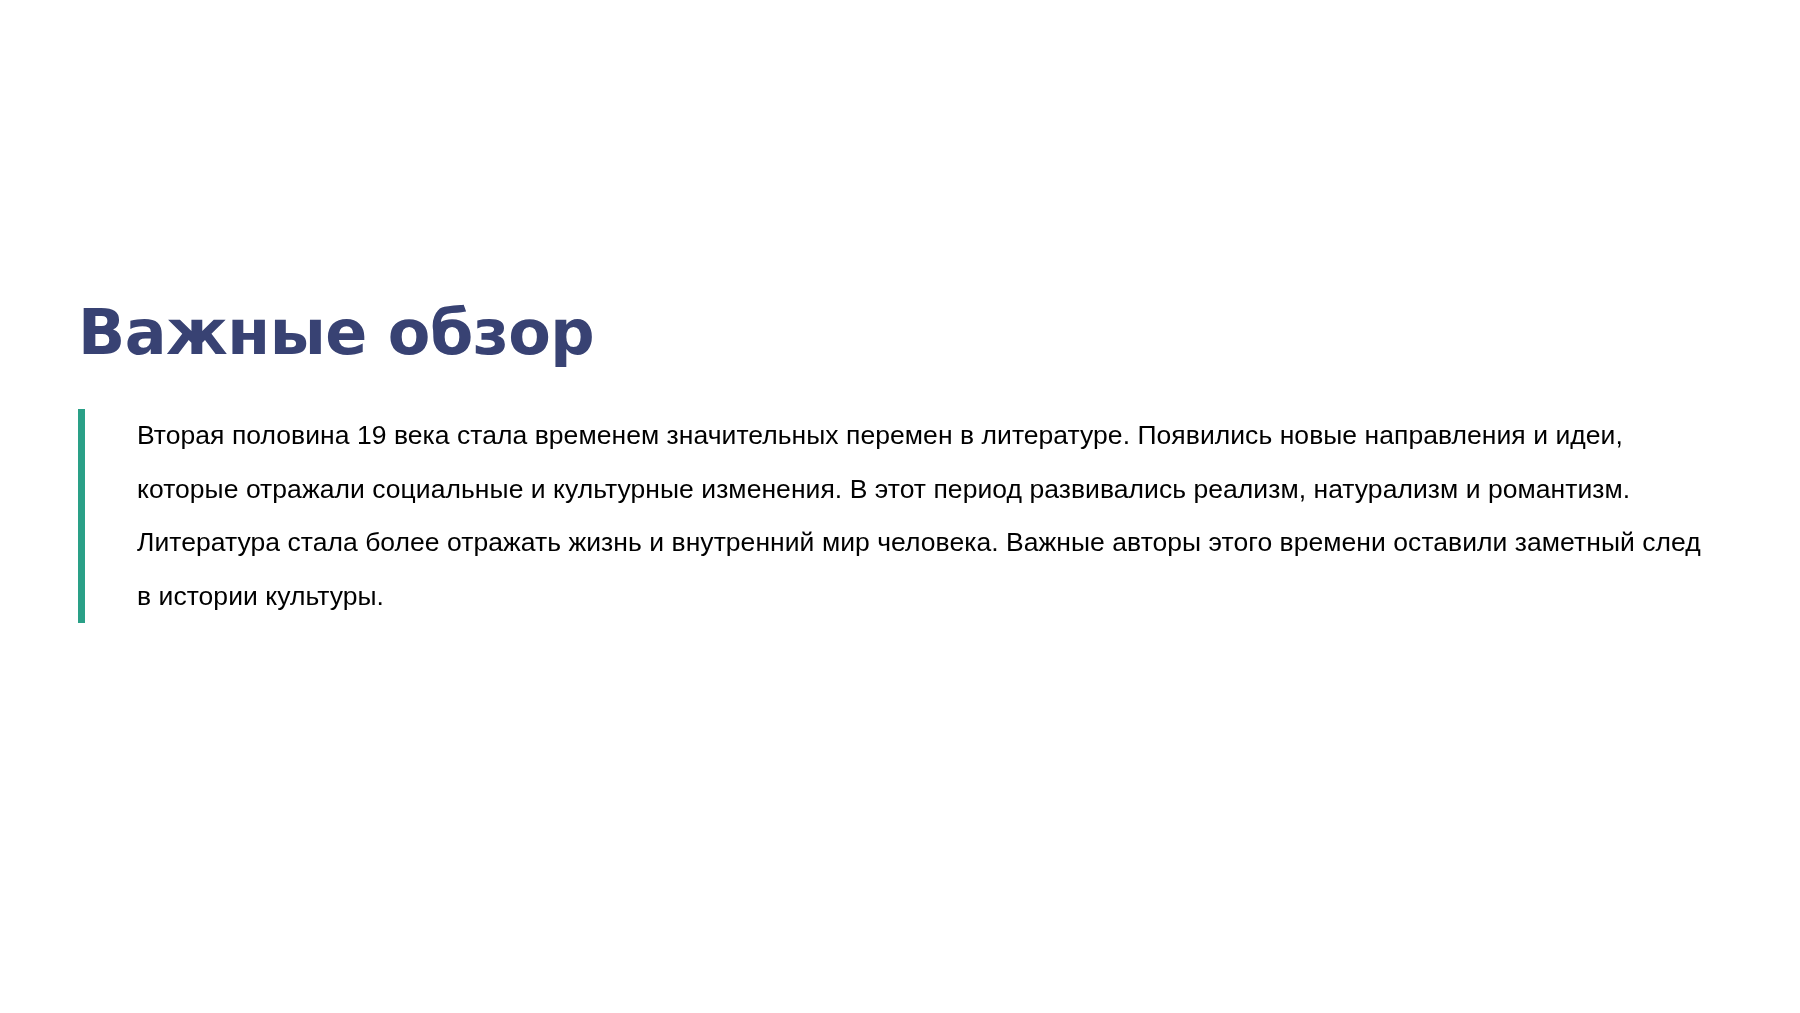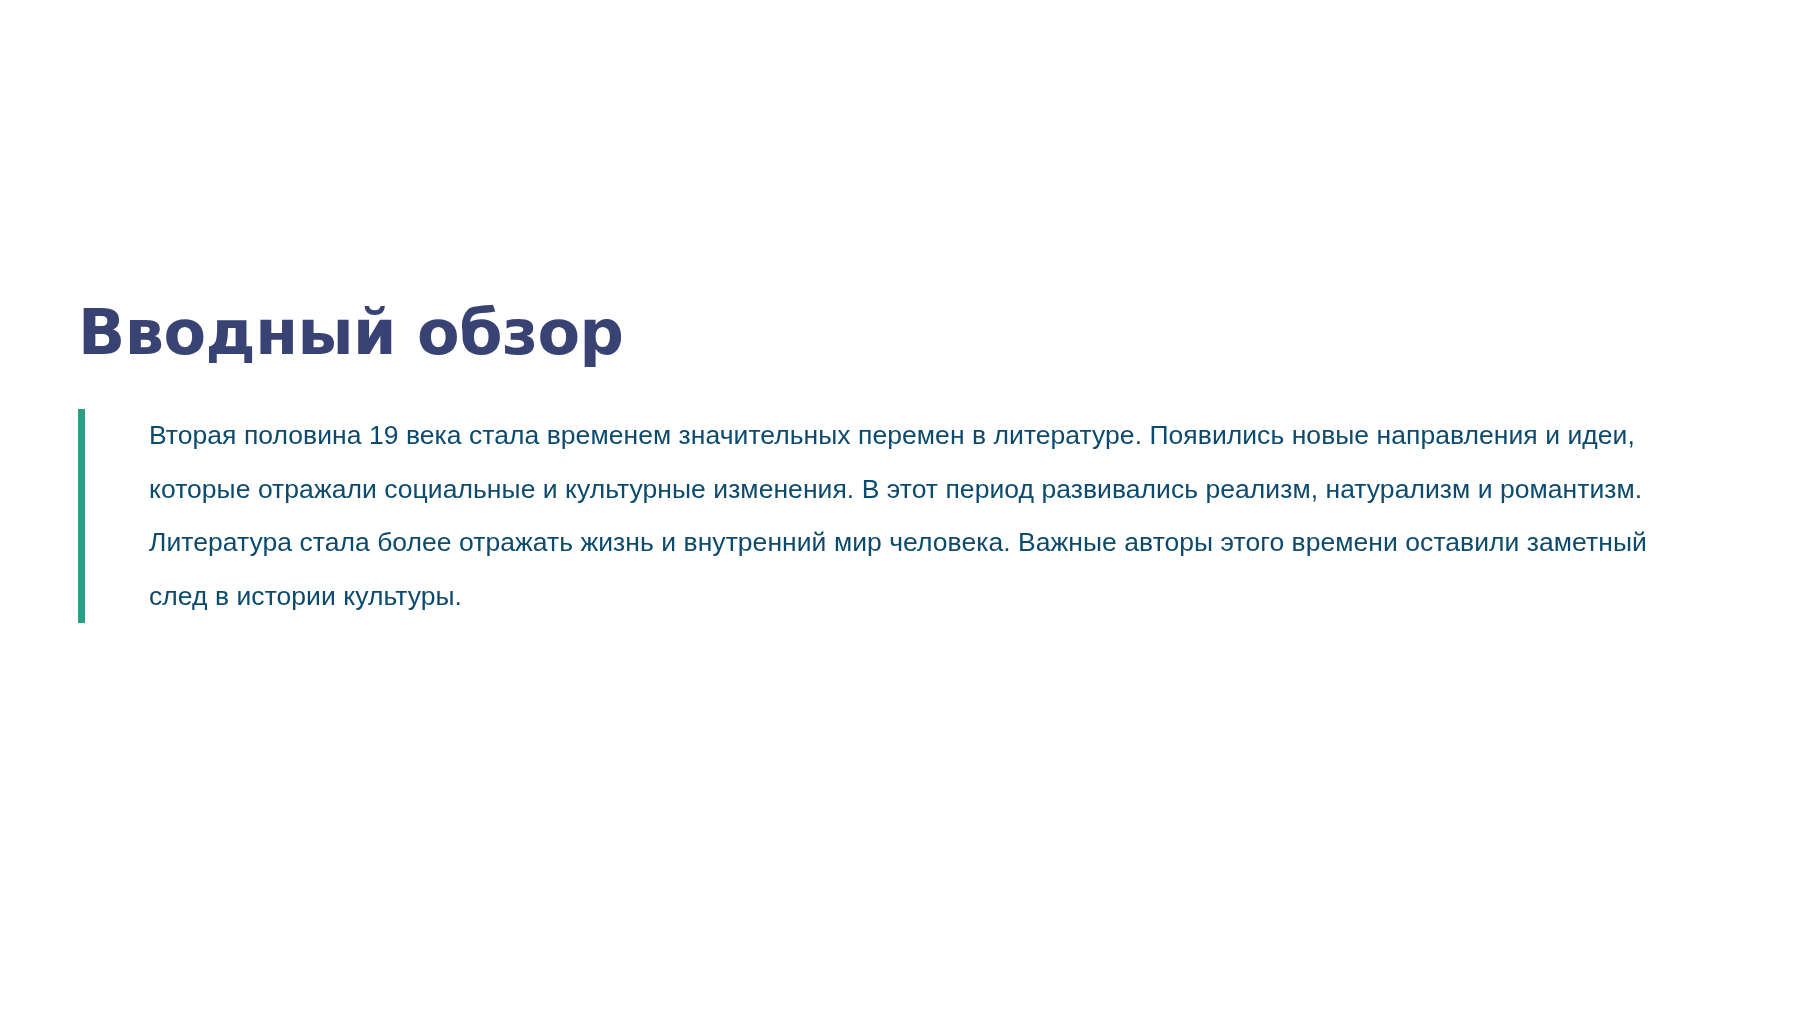--- a/index.html
+++ b/index.html
@@ -52,39 +52,39 @@
     position: absolute;
     left: 0;
     top: 0;
     bottom: 0;
     width: 7px;
     background: #2aa087;
     border-radius: 0;
   }
 
   .body-text {
-    margin: 16px;
+    margin: 4px;
     padding: 0;
     font-family: "Liberation Sans", "DejaVu Sans", sans-serif;
     font-size: 26.5px;
     font-weight: 400;
     line-height: 2.02;
-    color: #0c4a6e;
+    color: #000000;
     max-width: 1600px;
     letter-spacing: 0.05px;
   }
 </style>
 </head>
 <body>
 
 <div class="slide">
 
   <div class="content-block">
 
-    <h1 class="slide-title">Вводный обзор</h1>
+    <h1 class="slide-title">Важные обзор</h1>
 
     <div class="body-wrap">
       <span class="accent-bar"></span>
       <p class="body-text">Вторая половина 19 века стала временем значительных перемен в литературе. Появились новые направления и идеи, которые отражали социальные и культурные изменения. В этот период развивались реализм, натурализм и романтизм. Литература стала более отражать жизнь и внутренний мир человека. Важные авторы этого времени оставили заметный след в истории культуры.</p>
     </div>
 
   </div>
 
 </div>
 

